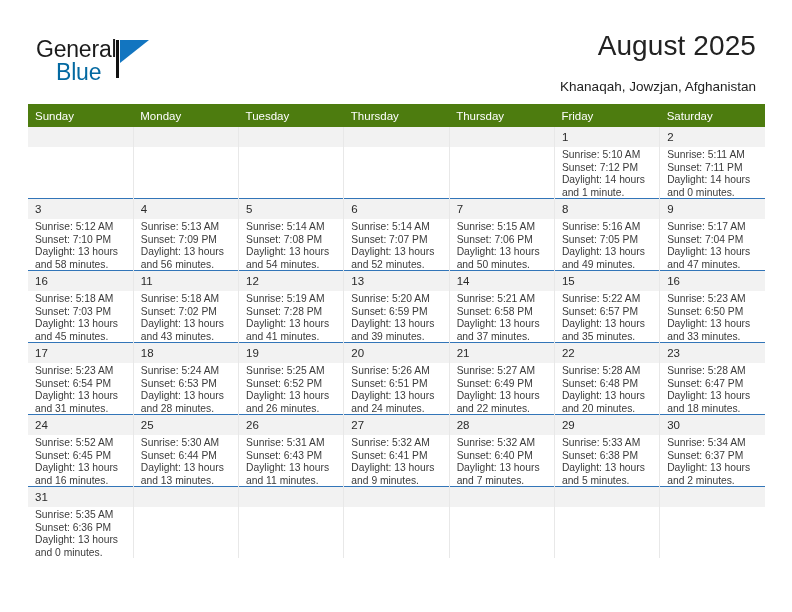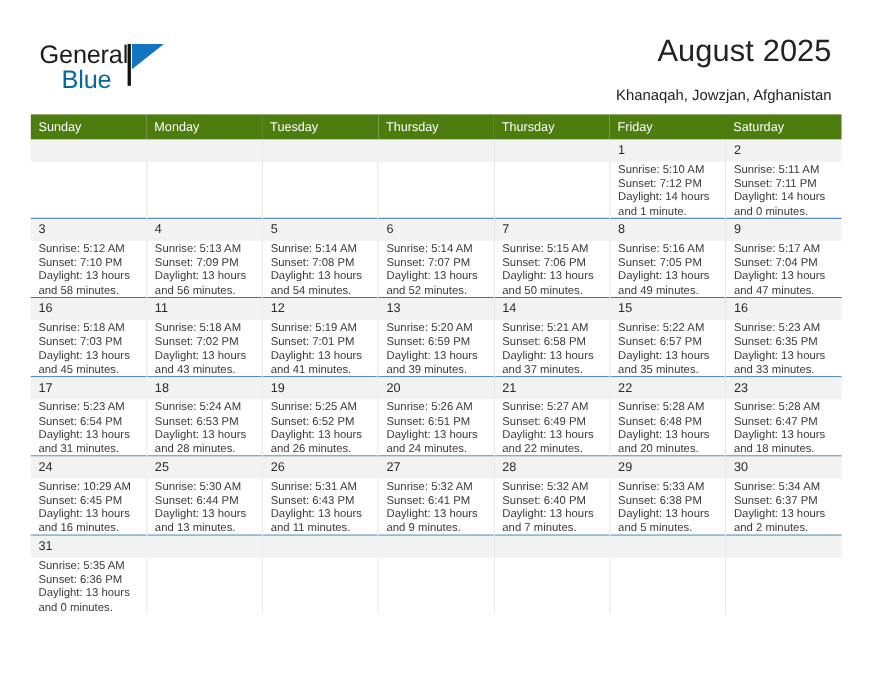--- a/index.html
+++ b/index.html
@@ -332,21 +332,21 @@
                   <div>Sunset: 7:02 PM</div>
                   <div class="dl">Daylight: 13 hours and 43 minutes.</div>
                 </div>
               </div>
             </td>
             <td>
               <div class="cell-inner">
                 <div class="daynum">12</div>
                 <div class="info">
                   <div>Sunrise: 5:19 AM</div>
-                  <div>Sunset: 7:01 PM</div>
+                  <div>Sunset: 7:28 PM</div>
                   <div class="dl">Daylight: 13 hours and 41 minutes.</div>
                 </div>
               </div>
             </td>
             <td>
               <div class="cell-inner">
                 <div class="daynum">13</div>
                 <div class="info">
                   <div>Sunrise: 5:20 AM</div>
                   <div>Sunset: 6:59 PM</div>
@@ -372,21 +372,21 @@
                   <div>Sunset: 6:57 PM</div>
                   <div class="dl">Daylight: 13 hours and 35 minutes.</div>
                 </div>
               </div>
             </td>
             <td>
               <div class="cell-inner">
                 <div class="daynum">16</div>
                 <div class="info">
                   <div>Sunrise: 5:23 AM</div>
-                  <div>Sunset: 6:35 PM</div>
+                  <div>Sunset: 6:50 PM</div>
                   <div class="dl">Daylight: 13 hours and 33 minutes.</div>
                 </div>
               </div>
             </td>
           </tr>
           <tr class="week">
             <td>
               <div class="cell-inner">
                 <div class="daynum">17</div>
                 <div class="info">
@@ -455,21 +455,21 @@
                   <div class="dl">Daylight: 13 hours and 18 minutes.</div>
                 </div>
               </div>
             </td>
           </tr>
           <tr class="week">
             <td>
               <div class="cell-inner">
                 <div class="daynum">24</div>
                 <div class="info">
-                  <div>Sunrise: 10:29 AM</div>
+                  <div>Sunrise: 5:52 AM</div>
                   <div>Sunset: 6:45 PM</div>
                   <div class="dl">Daylight: 13 hours and 16 minutes.</div>
                 </div>
               </div>
             </td>
             <td>
               <div class="cell-inner">
                 <div class="daynum">25</div>
                 <div class="info">
                   <div>Sunrise: 5:30 AM</div>

